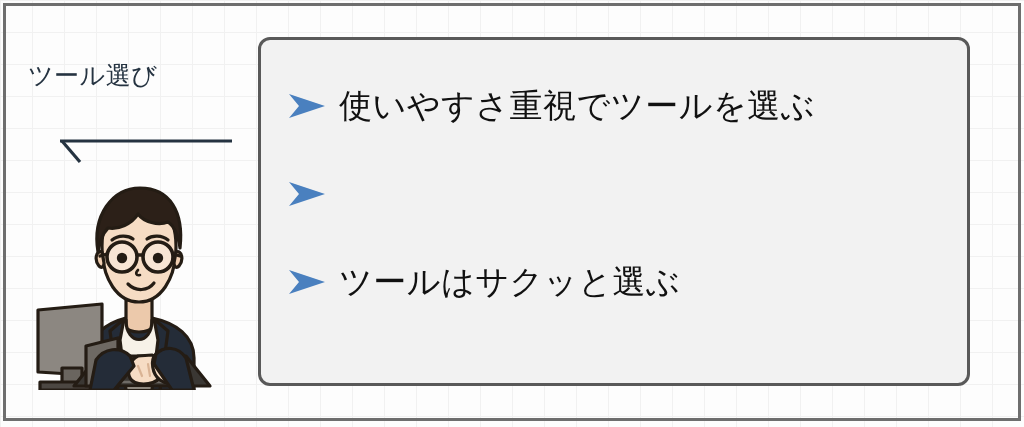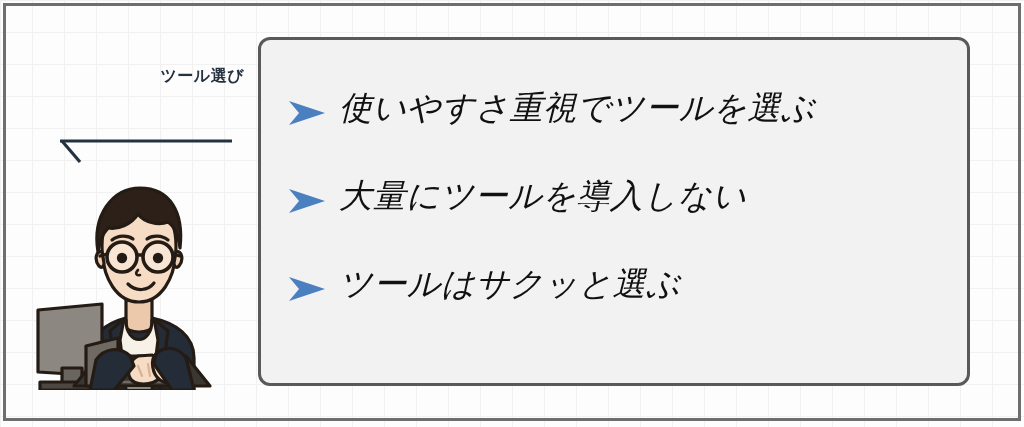--- a/index.html
+++ b/index.html
@@ -47,26 +47,26 @@
   }
 
   .title-block {
     position: relative;
     width: 216px;
     text-align: center;
   }
 
   .title-line {
     color: #253341;
-    font-weight: 700;
-    font-size: 16px;
+    font-weight: 400;
+    font-size: 25px;
     line-height: 31px;
     letter-spacing: 0.5px;
     white-space: nowrap;
-    text-align: right;
+    text-align: left;
   }
 
   .title-underline {
     position: absolute;
     left: 30px;
     top: 78px;
     width: 176px;
     height: 26px;
     overflow: visible;
   }
@@ -95,24 +95,23 @@
 
   .bullet-list {
     position: absolute;
     left: 26px;
     top: 44px;
     width: 660px;
   }
 
   .bullet-row {
     display: flex;
-    align-items: flex-end;
+    align-items: center;
     height: 44px;
     margin-bottom: 44px;
-    font-style: italic;
   }
   .bullet-row:last-child { margin-bottom: 8px; }
 
   .bullet-marker {
     flex: 0 0 auto;
     width: 40px;
     height: 30px;
     margin-right: 12px;
     display: block;
   }
@@ -220,21 +219,20 @@
         <svg class="bullet-marker" viewBox="0 0 40 30">
           <path d="M2 3 L38 15 L2 27 L12 15 Z" fill="#4a80bf"></path>
         </svg>
         <span class="bullet-text">使いやすさ重視でツールを選ぶ</span>
       </div>
 
       <div class="bullet-row">
         <svg class="bullet-marker" viewBox="0 0 40 30">
           <path d="M2 3 L38 15 L2 27 L12 15 Z" fill="#4a80bf"></path>
         </svg>
-        <span class="bullet-text">大量にツールを導入しない</span>
       </div>
 
       <div class="bullet-row">
         <svg class="bullet-marker" viewBox="0 0 40 30">
           <path d="M2 3 L38 15 L2 27 L12 15 Z" fill="#4a80bf"></path>
         </svg>
         <span class="bullet-text">ツールはサクッと選ぶ</span>
       </div>
 
     </div>

